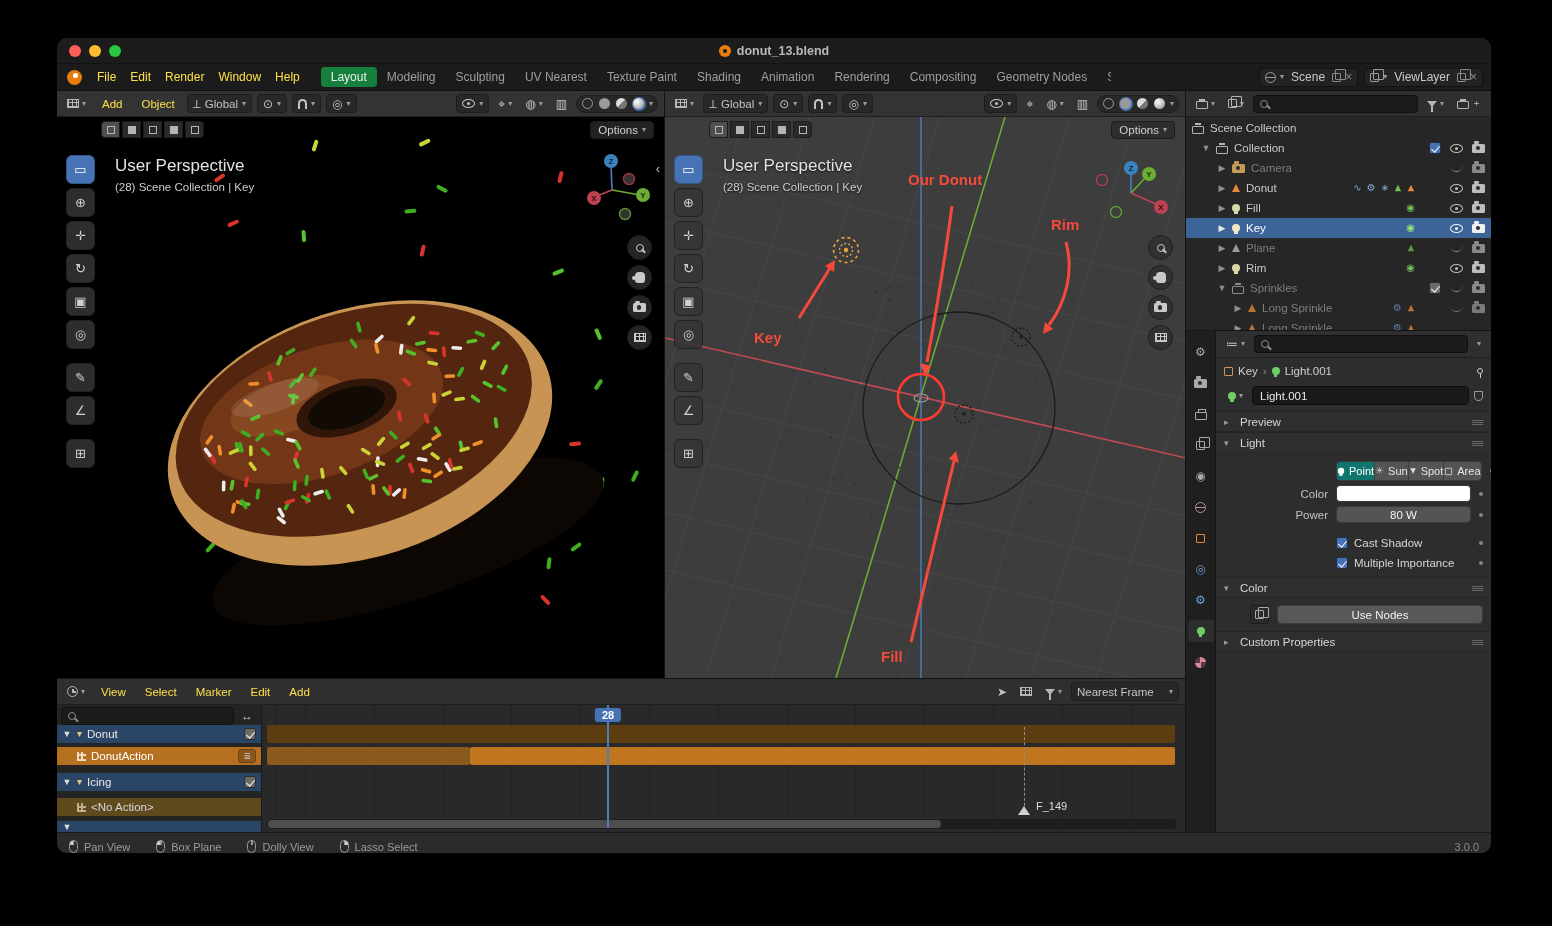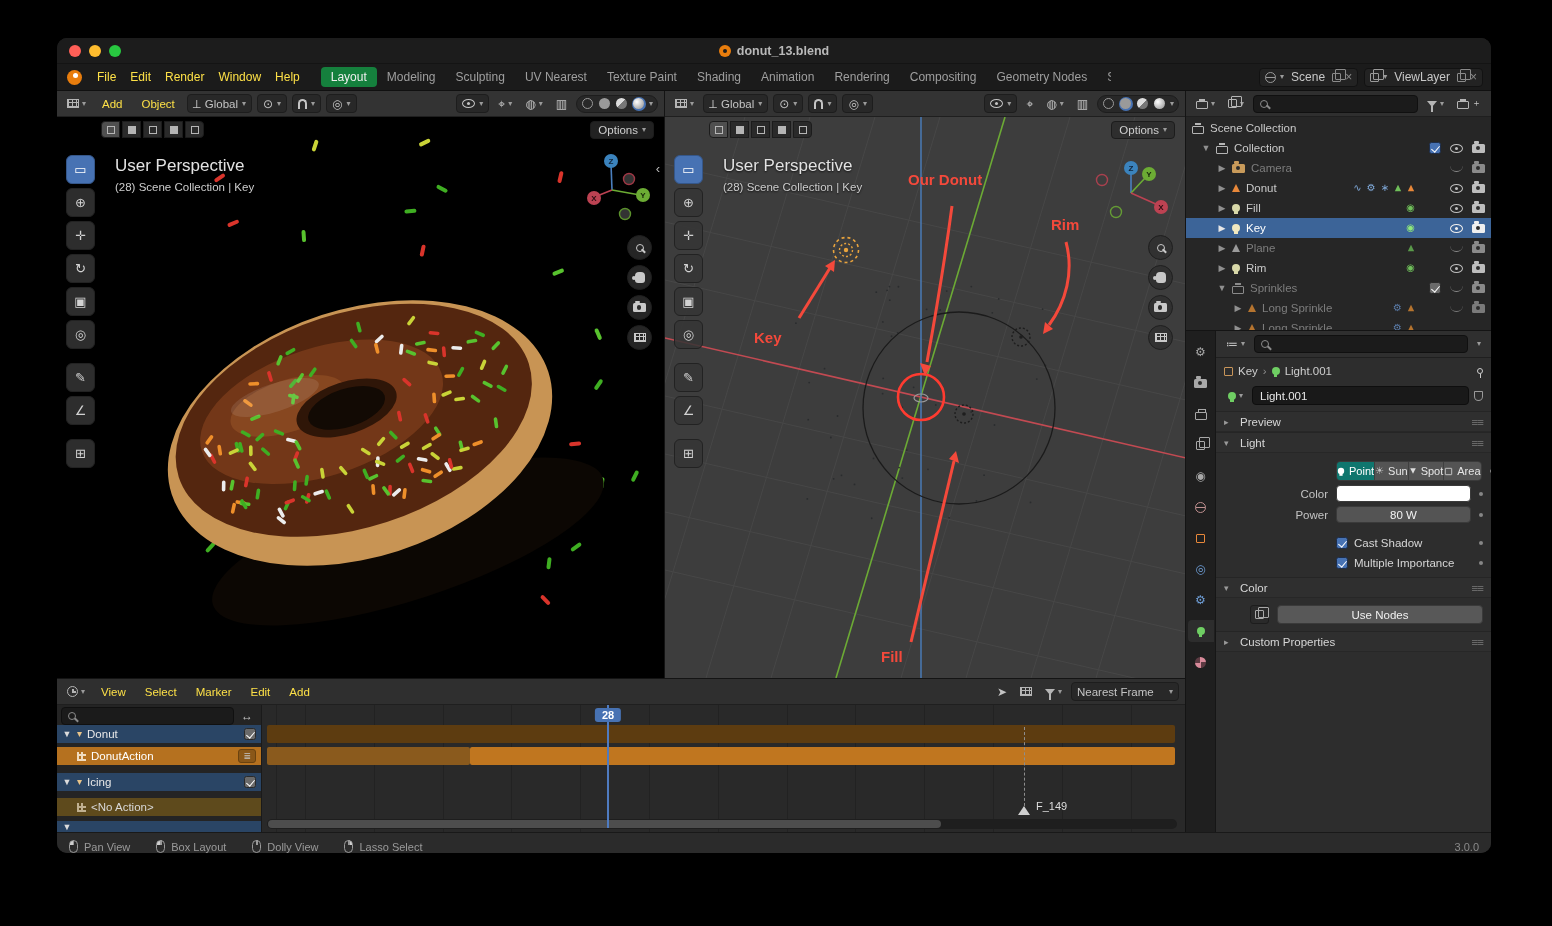--- a/index.html
+++ b/index.html
@@ -1156,21 +1156,21 @@
     </div>
   </div>
 
   <div class="statusbar">
     <span class="hint">
       <span class="ic ic-mouse lmb"></span>
       <span>Pan View</span>
     </span>
     <span class="hint">
       <span class="ic ic-mouse lmb"></span>
-      <span>Box Layout</span>
+      <span>Box Plane</span>
     </span>
     <span class="hint">
       <span class="ic ic-mouse mmb"></span>
       <span>Dolly View</span>
     </span>
     <span class="hint">
       <span class="ic ic-mouse rmb"></span>
       <span>Lasso Select</span>
     </span>
     <span class="version">3.0.0</span>

